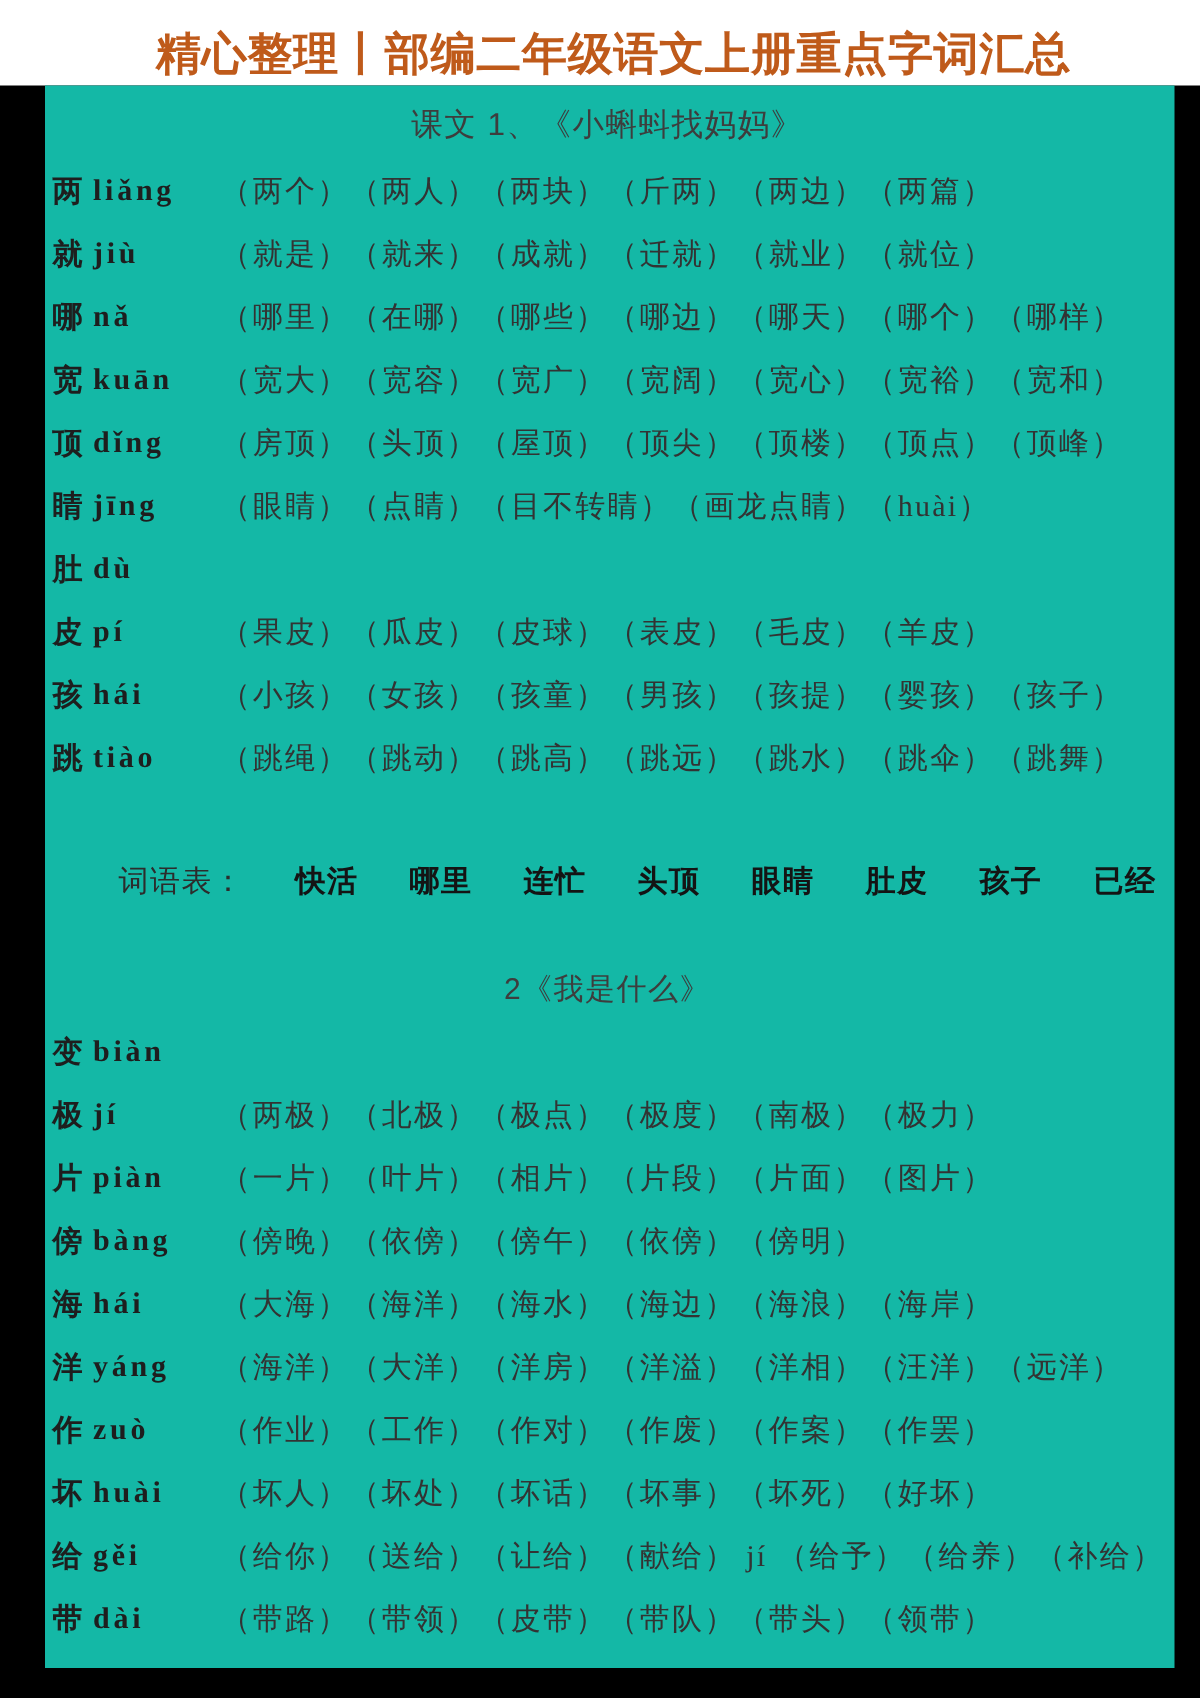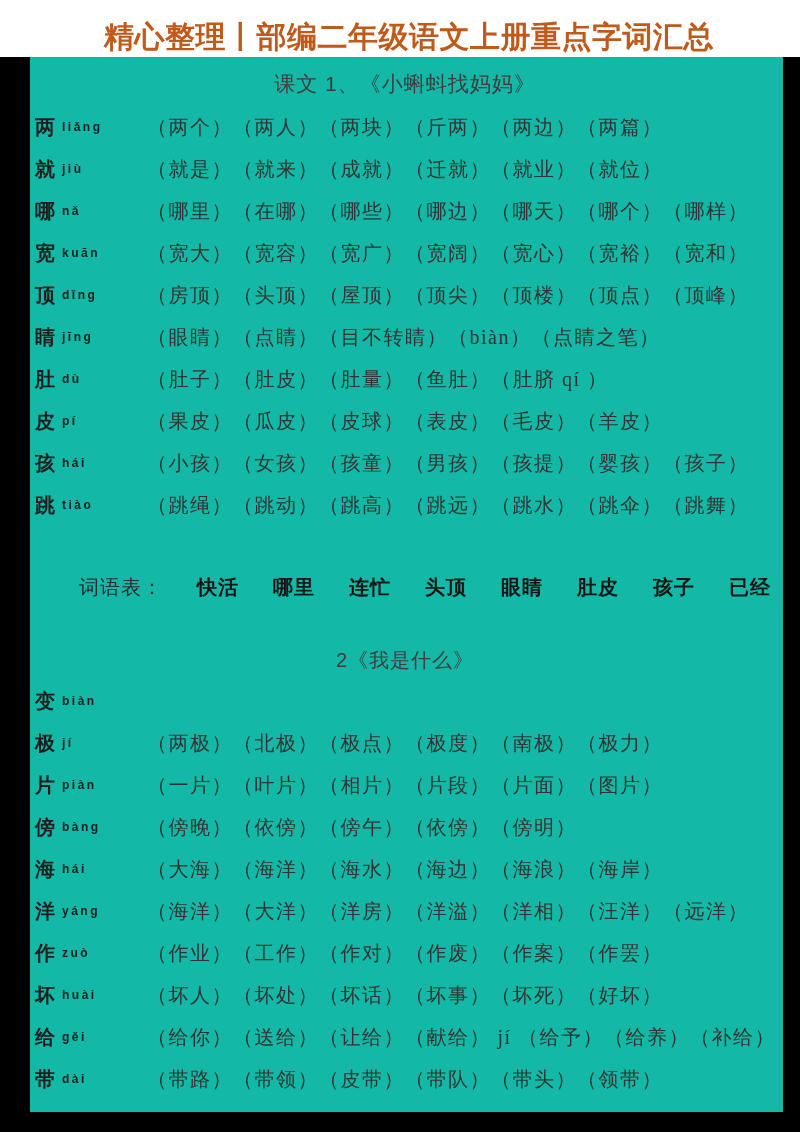--- a/index.html
+++ b/index.html
@@ -18,21 +18,21 @@
   .sec-heading { text-align:center; color:#3d3d3d; font-size:21px; line-height:28px;
                  font-weight:500; letter-spacing:1px; }
   .h1 { margin-top:13px; }
   .h2 { margin-top:44px; font-size:20px; }
 
   .rows  { margin-top:8px; }
   .rows2 { margin-top:6px; }
   .row   { height:42px; display:flex; align-items:center; white-space:nowrap; }
   .label { width:112px; flex:none; display:flex; align-items:center; }
   .hz    { font-size:20px; font-weight:700; color:#1e1e1e; }
-  .py    { margin-left:7px; font-family:Liberation Sans, sans-serif; font-size:12px;
+  .py    { margin-left:7px; font-family:Liberation Serif, serif; font-size:20px;
            font-weight:600; color:#1e1e1e; letter-spacing:2.5px; }
   .wd    { font-family:"Liberation Serif", serif; font-size:20px; color:#333333;
            letter-spacing:1.5px; }
 
   .wordlist { margin-top:46px; height:30px; display:flex; align-items:center;margin-left:44px; }
   .wl-label { font-size:20px; color:#2c2c2c; letter-spacing:1px; }
   .wl-item  { font-size:20px; font-weight:700; color:#141414; margin-left:34px;
               letter-spacing:1px; }
 </style>
 </head>
@@ -81,28 +81,27 @@
           <span class="hz">顶</span>
           <span class="py">dǐng</span>
         </span>
         <span class="wd">（房顶）（头顶）（屋顶）（顶尖）（顶楼）（顶点）（顶峰）</span>
       </div>
       <div class="row">
         <span class="label">
           <span class="hz">睛</span>
           <span class="py">jīng</span>
         </span>
-        <span class="wd">（眼睛）（点睛）（目不转睛）（biàn）（点睛之笔）</span>
+        <span class="wd">（眼睛）（点睛）（目不转睛）（画龙点睛）（huài）</span>
       </div>
       <div class="row">
         <span class="label">
           <span class="hz">肚</span>
           <span class="py">dù</span>
         </span>
-        <span class="wd">（肚子）（肚皮）（肚量）（鱼肚）（肚脐 qí ）</span>
       </div>
       <div class="row">
         <span class="label">
           <span class="hz">皮</span>
           <span class="py">pí</span>
         </span>
         <span class="wd">（果皮）（瓜皮）（皮球）（表皮）（毛皮）（羊皮）</span>
       </div>
       <div class="row">
         <span class="label">

